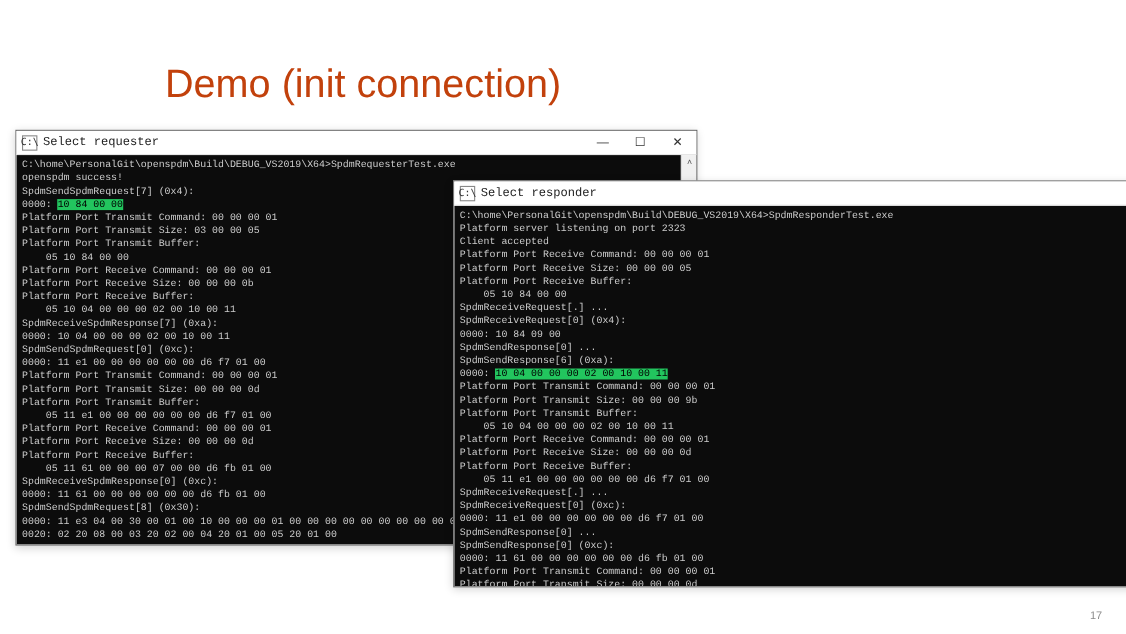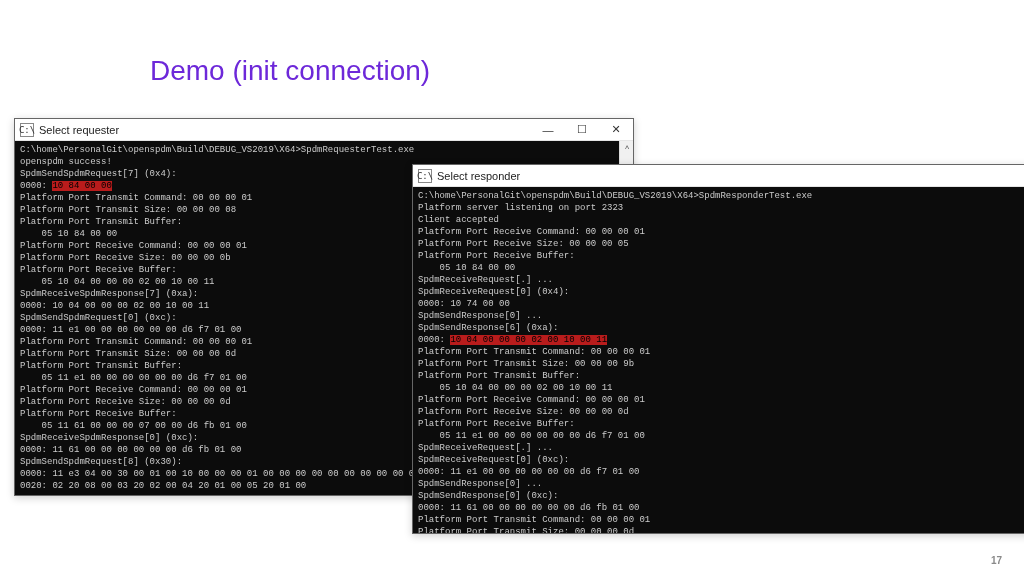--- a/index.html
+++ b/index.html
@@ -8,31 +8,30 @@
     height: 576px;
     background: #ffffff;
     font-family: "Segoe UI", Arial, sans-serif;
     position: relative;
     overflow: hidden;
   }
   .slide-title {
     position: absolute;
     left: 150px;
     top: 55px;
-    font-size: 28px;
+    font-size: 36px;
     font-weight: 400;
-    color: #6d28d9;
+    color: #c2410c;
   }
   .page-number {
     position: absolute;
     right: 22px;
     bottom: 10px;
     font-size: 10px;
     color: #8a8a8a;
-    font-weight: bold;
   }
   .win {
     position: absolute;
     border: 1px solid #666;
     background: #fff;
     box-shadow: 0 2px 8px rgba(0,0,0,.18);
     display: flex;
     flex-direction: column;
   }
   .win.req { left: 14px; top: 118px; width: 620px; height: 378px; z-index: 1; }
@@ -45,21 +44,21 @@
     border-bottom: 1px solid #e5e5e5;
     flex: 0 0 22px;
   }
   .tb-icon {
     width: 14px; height: 14px;
     margin: 0 5px;
     display: flex; align-items: center; justify-content: center;
     font-size: 9px; font-family: monospace;
     color: #333; border: 1px solid #888;
   }
-  .tb-title { font-size: 11px; color: #222; }
+  .tb-title { font-size: 11px; color: #222; font-family: Liberation Mono, monospace; }
   .tb-spacer { flex: 1; }
   .tb-btn {
     width: 34px; height: 22px;
     display: flex; align-items: center; justify-content: center;
     font-size: 11px; color: #333;
   }
   .content-wrap {
     flex: 1;
     display: flex;
     overflow: hidden;
@@ -69,21 +68,21 @@
     background: #0c0c0c;
     color: #cccccc;
     font-family: Consolas, "Courier New", monospace;
     font-size: 9px;
     line-height: 12px;
     padding: 3px 5px;
     overflow: hidden;
     white-space: pre;
   }
   .console .hl {
-    background: #b91c1c;
+    background: #22c55e;
     color: #000000;
   }
   .scrollbar {
     width: 14px;
     background: #f0f0f0;
     position: relative;
     border-left: 1px solid #dcdcdc;
   }
   .scrollbar .arrow-up, .scrollbar .arrow-down {
     position: absolute;
@@ -108,21 +107,21 @@
     <div class="tb-btn">—</div>
     <div class="tb-btn">☐</div>
     <div class="tb-btn">✕</div>
   </div>
   <div class="content-wrap">
     <div class="console"><span>C:\home\PersonalGit\openspdm\Build\DEBUG_VS2019\X64&gt;SpdmRequesterTest.exe</span>
 <span>openspdm success!</span>
 <span>SpdmSendSpdmRequest[7] (0x4):</span>
 <span>0000: </span><span class="hl">10 84 00 00</span>
 <span>Platform Port Transmit Command: 00 00 00 01</span>
-<span>Platform Port Transmit Size: 00 00 00 08</span>
+<span>Platform Port Transmit Size: 03 00 00 05</span>
 <span>Platform Port Transmit Buffer:</span>
 <span>    05 10 84 00 00</span>
 <span>Platform Port Receive Command: 00 00 00 01</span>
 <span>Platform Port Receive Size: 00 00 00 0b</span>
 <span>Platform Port Receive Buffer:</span>
 <span>    05 10 04 00 00 00 02 00 10 00 11</span>
 <span>SpdmReceiveSpdmResponse[7] (0xa):</span>
 <span>0000: 10 04 00 00 00 02 00 10 00 11</span>
 <span>SpdmSendSpdmRequest[0] (0xc):</span>
 <span>0000: 11 e1 00 00 00 00 00 00 d6 f7 01 00</span>
@@ -156,21 +155,21 @@
   <div class="content-wrap">
     <div class="console"><span>C:\home\PersonalGit\openspdm\Build\DEBUG_VS2019\X64&gt;SpdmResponderTest.exe</span>
 <span>Platform server listening on port 2323</span>
 <span>Client accepted</span>
 <span>Platform Port Receive Command: 00 00 00 01</span>
 <span>Platform Port Receive Size: 00 00 00 05</span>
 <span>Platform Port Receive Buffer:</span>
 <span>    05 10 84 00 00</span>
 <span>SpdmReceiveRequest[.] ...</span>
 <span>SpdmReceiveRequest[0] (0x4):</span>
-<span>0000: 10 74 00 00</span>
+<span>0000: 10 84 09 00</span>
 <span>SpdmSendResponse[0] ...</span>
 <span>SpdmSendResponse[6] (0xa):</span>
 <span>0000: </span><span class="hl">10 04 00 00 00 02 00 10 00 11</span>
 <span>Platform Port Transmit Command: 00 00 00 01</span>
 <span>Platform Port Transmit Size: 00 00 00 9b</span>
 <span>Platform Port Transmit Buffer:</span>
 <span>    05 10 04 00 00 00 02 00 10 00 11</span>
 <span>Platform Port Receive Command: 00 00 00 01</span>
 <span>Platform Port Receive Size: 00 00 00 0d</span>
 <span>Platform Port Receive Buffer:</span>

